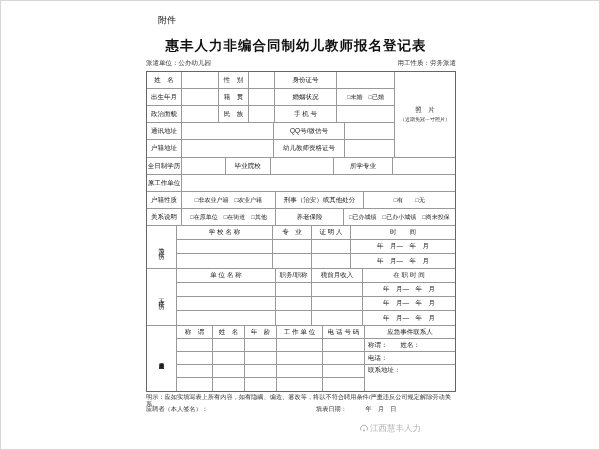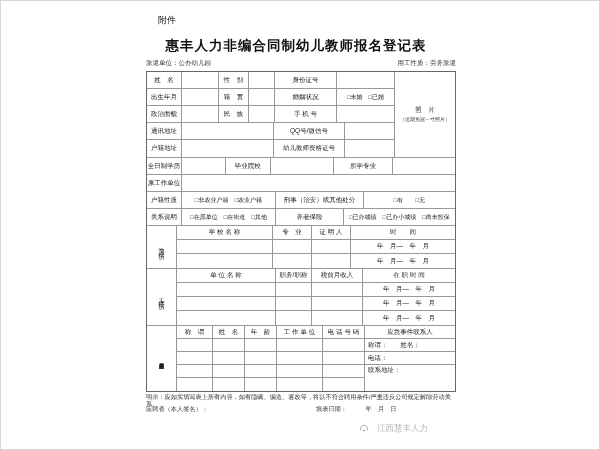--- a/index.html
+++ b/index.html
@@ -23,21 +23,21 @@
   .col{display:flex;flex-direction:column;box-sizing:border-box;}
   .vlabel{writing-mode:vertical-rl;text-orientation:upright;font-size:6px;letter-spacing:2px;}
   .vlabel-sm{writing-mode:vertical-rl;text-orientation:upright;font-size:5.2px;letter-spacing:0;}
   .opts{font-size:6px;}
   .photo-cell{flex-direction:column;gap:3px;}
   .photo-note{font-size:5px;color:#333;}
   .leftpad{justify-content:flex-start;padding-left:3px;}
   .notes{position:absolute;left:145px;top:392px;width:310px;font-size:6.2px;color:#333;line-height:1.2;}
   .sig-line{position:absolute;left:145px;top:404px;width:310px;font-size:6.2px;color:#333;}
   .date-label{position:absolute;left:170px;top:0;}
-  .watermark{position:absolute;left:358px;top:422px;display:flex;gap:8px;
+  .watermark{position:absolute;left:358px;top:422px;display:flex;gap:1px;
              color:#b3b3b3;font-size:8.5px;}
 </style>
 </head>
 <body>
 
 <div class="frame">
   <div class="attachment">附件</div>
   <div class="title">惠丰人力非编合同制幼儿教师报名登记表</div>
   <div class="subline">
     <span>派遣单位：公办幼儿园</span>

